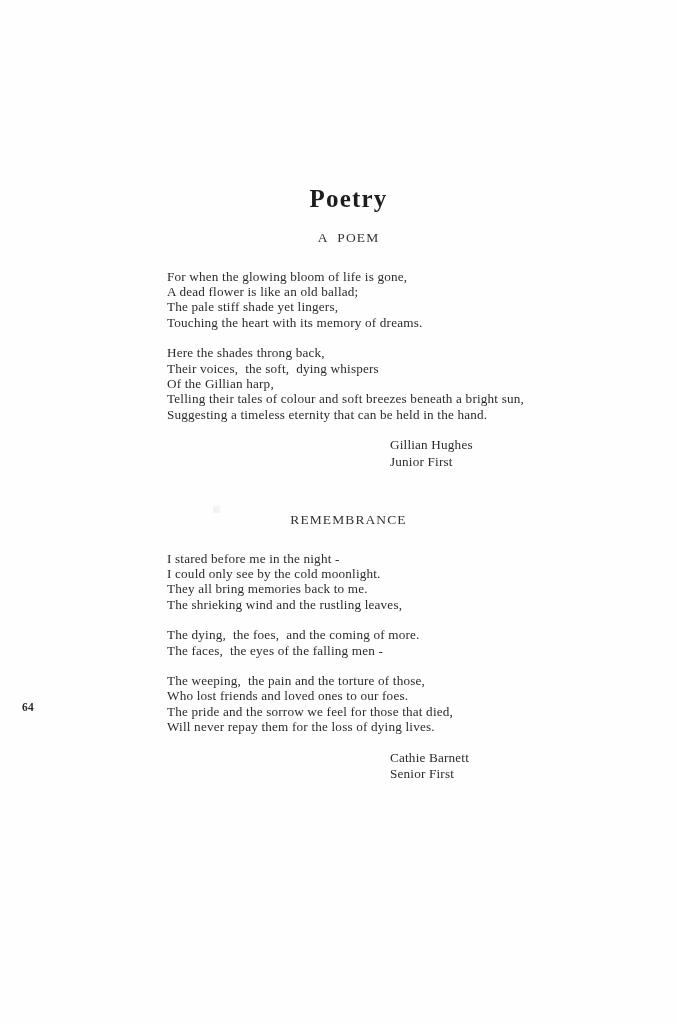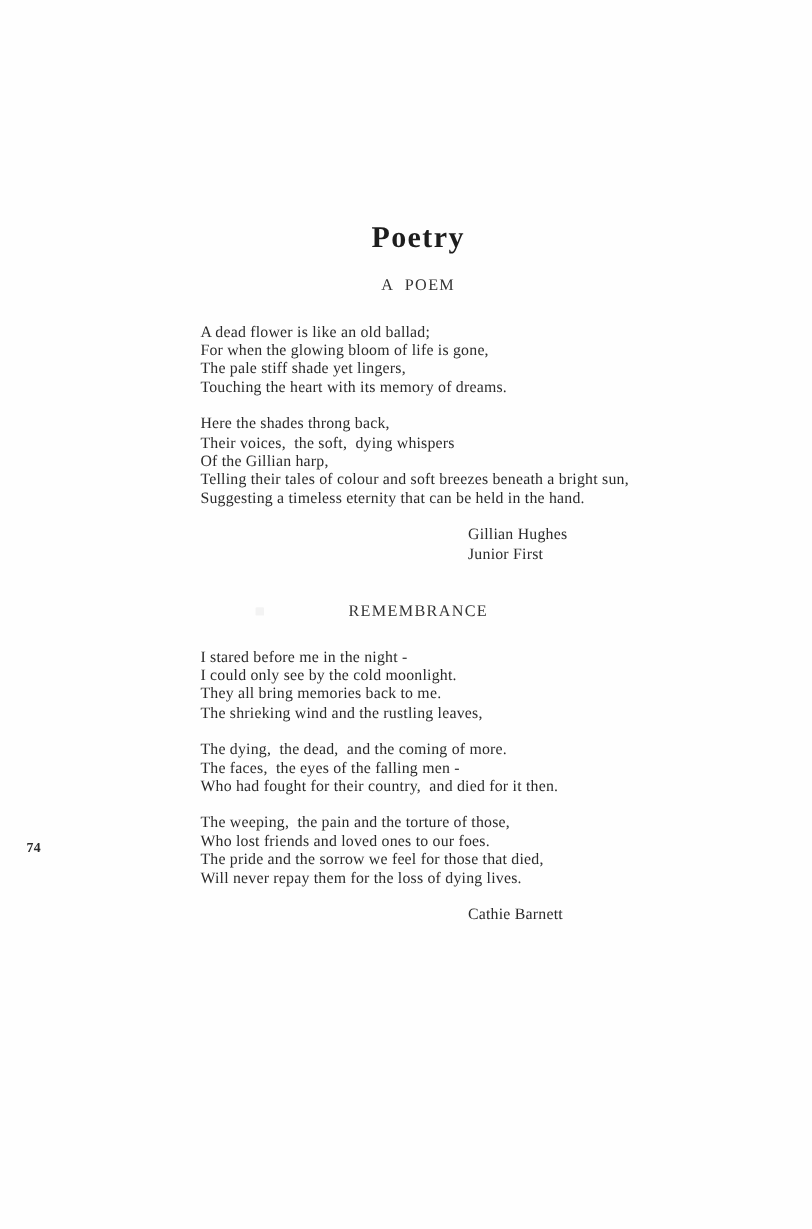--- a/index.html
+++ b/index.html
@@ -39,21 +39,21 @@
     line-height: 1;
   }
 
   
   .poem {
     position: absolute;
     left: 0;
     width: 677px;
   }
   .poem-1 { top: 231px; }
-  .poem-2 { top: 502px; }
+  .poem-2 { top: 513px; }
 
   .poem-heading {
     width: 697px;
     text-align: center;
     font-size: 13.5px;
     letter-spacing: 1.1px;
     color: #333;
     line-height: 1;
     margin: 0 0 24px 0;
   }
@@ -114,22 +114,22 @@
 
   <div class="page-title">Poetry</div>
 
   <div class="scan-speck"></div>
 
   <div class="poem poem-1">
 
     <div class="poem-heading spaced-words">A  POEM</div>
 
     <div class="stanza">
+      <div class="line">For when the glowing bloom of life is gone,</div>
       <div class="line">A dead flower is like an old ballad;</div>
-      <div class="line">For when the glowing bloom of life is gone,</div>
       <div class="line">The pale stiff shade yet lingers,</div>
       <div class="line">Touching the heart with its memory of dreams.</div>
     </div>
 
     <div class="stanza">
       <div class="line">Here the shades throng back,</div>
       <div class="line">Their voices,  the soft,  dying whispers</div>
       <div class="line">Of the Gillian harp,</div>
       <div class="line">Telling their tales of colour and soft breezes beneath a bright sun,</div>
       <div class="line">Suggesting a timeless eternity that can be held in the hand.</div>
@@ -146,32 +146,32 @@
     <div class="poem-heading">REMEMBRANCE</div>
 
     <div class="stanza">
       <div class="line">I stared before me in the night -</div>
       <div class="line">I could only see by the cold moonlight.</div>
       <div class="line">They all bring memories back to me.</div>
       <div class="line">The shrieking wind and the rustling leaves,</div>
     </div>
 
     <div class="stanza">
-      <div class="line">The dying,  the dead,  and the coming of more.</div>
+      <div class="line">The dying,  the foes,  and the coming of more.</div>
       <div class="line">The faces,  the eyes of the falling men -</div>
-      <div class="line">Who had fought for their country,  and died for it then.</div>
     </div>
 
     <div class="stanza">
       <div class="line">The weeping,  the pain and the torture of those,</div>
       <div class="line">Who lost friends and loved ones to our foes.</div>
       <div class="line">The pride and the sorrow we feel for those that died,</div>
       <div class="line">Will never repay them for the loss of dying lives.</div>
     </div>
 
     <div class="attribution">
       <div class="line">Cathie Barnett</div>
+      <div class="line">Senior First</div>
     </div>
   </div>
 
-  <div class="folio">74</div>
+  <div class="folio">64</div>
 
 </div>
 
 </body></html>

